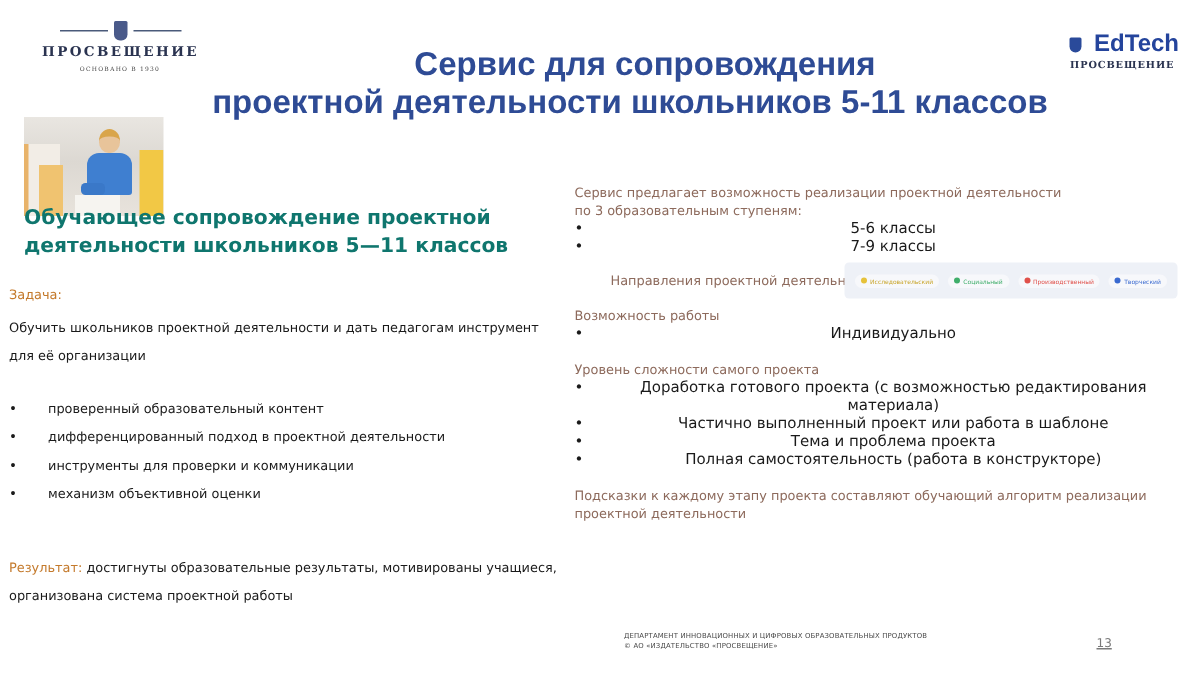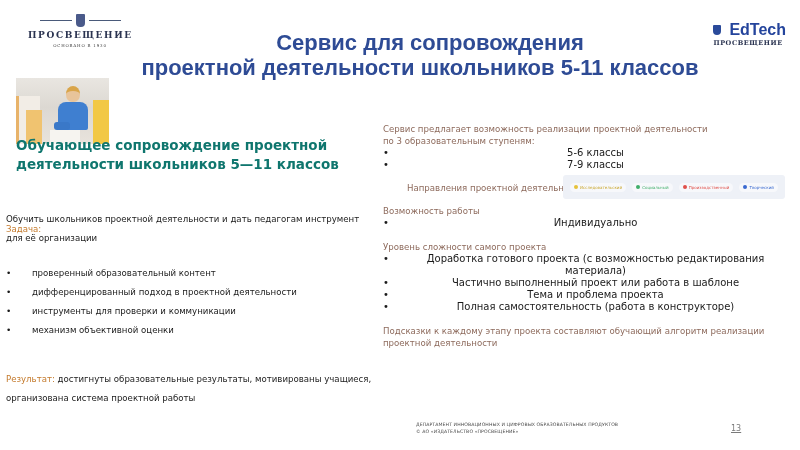--- a/index.html
+++ b/index.html
@@ -29,21 +29,21 @@
     .photo .bld3 { position: absolute; right: 0; top: 22px; width: 16px; height: 44px; background: #f2c845; }
     .photo .head { position: absolute; left: 50px; top: 8px; width: 14px; height: 16px; background: #e8c49a; border-radius: 50% 50% 45% 45%; border-top: 5px solid #d9a54a; }
     .photo .body { position: absolute; left: 42px; top: 24px; width: 30px; height: 28px; background: #3f7fd0; border-radius: 8px 8px 2px 2px; }
     .photo .arm { position: absolute; left: 38px; top: 44px; width: 16px; height: 8px; background: #3a78c8; border-radius: 3px; }
     .photo .box { position: absolute; left: 34px; top: 52px; width: 30px; height: 14px; background: #f6f4f0; }
 
     .left-heading { position: absolute; left: 16px; top: 136px; width: 360px; font-family: "DejaVu Sans", sans-serif; font-size: 13.5px; font-weight: bold; line-height: 19px; color: #0f766e; }
 
     .lt { position: absolute; left: 6px; font-family: "DejaVu Sans", sans-serif; font-size: 8.6px; color: #1a1a1a; line-height: 12px; }
     .label-orange { color: #c47a2c; }
-    .task-label { top: 191px; margin-top: 32px; }
+    .task-label { top: 191px; }
     .task-text { top: 210px; width: 365px; line-height: 19px; }
 
     .left-list { position: absolute; left: 6px; top: 264px; width: 370px; list-style: none; }
     .left-list li { position: relative; padding-left: 26px; font-size: 8.6px; line-height: 19px; color: #1a1a1a; }
     .left-list li::before { content: "•"; position: absolute; left: 0; top: 0; font-size: 9px; }
 
     .result { top: 370px; width: 370px; line-height: 19px; }
 
     .right { position: absolute; left: 383px; top: 123px; width: 410px; font-family: "DejaVu Sans", sans-serif; }
     .rh { font-size: 8.6px; color: #8d6a5c; line-height: 12px; }

